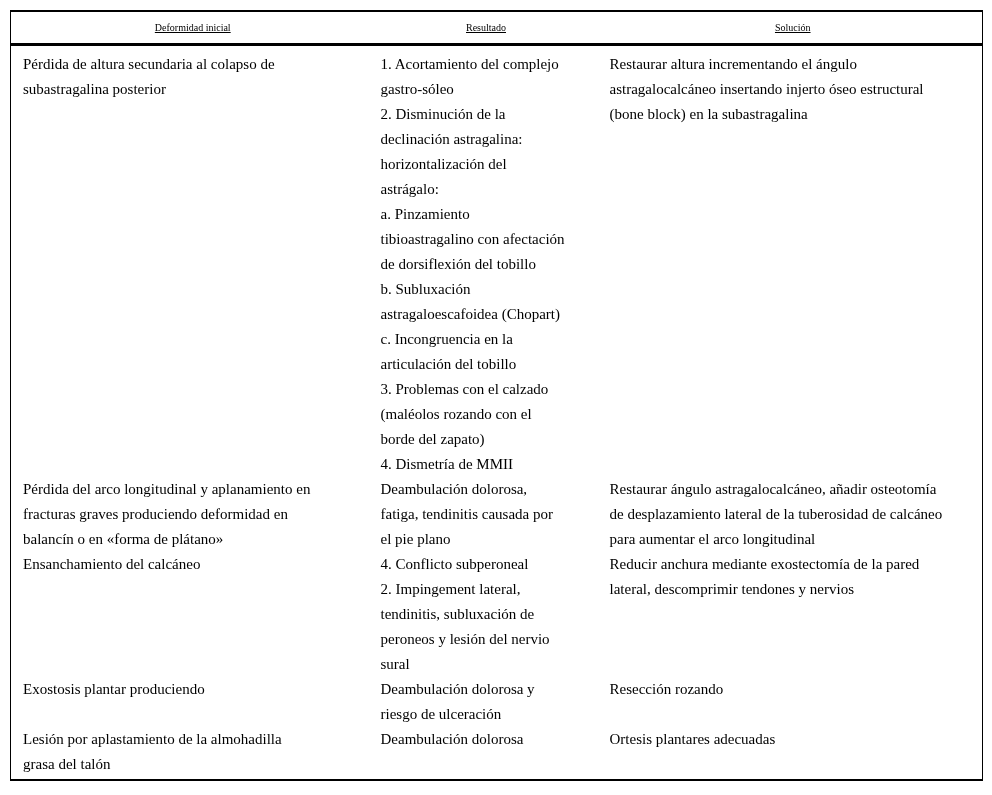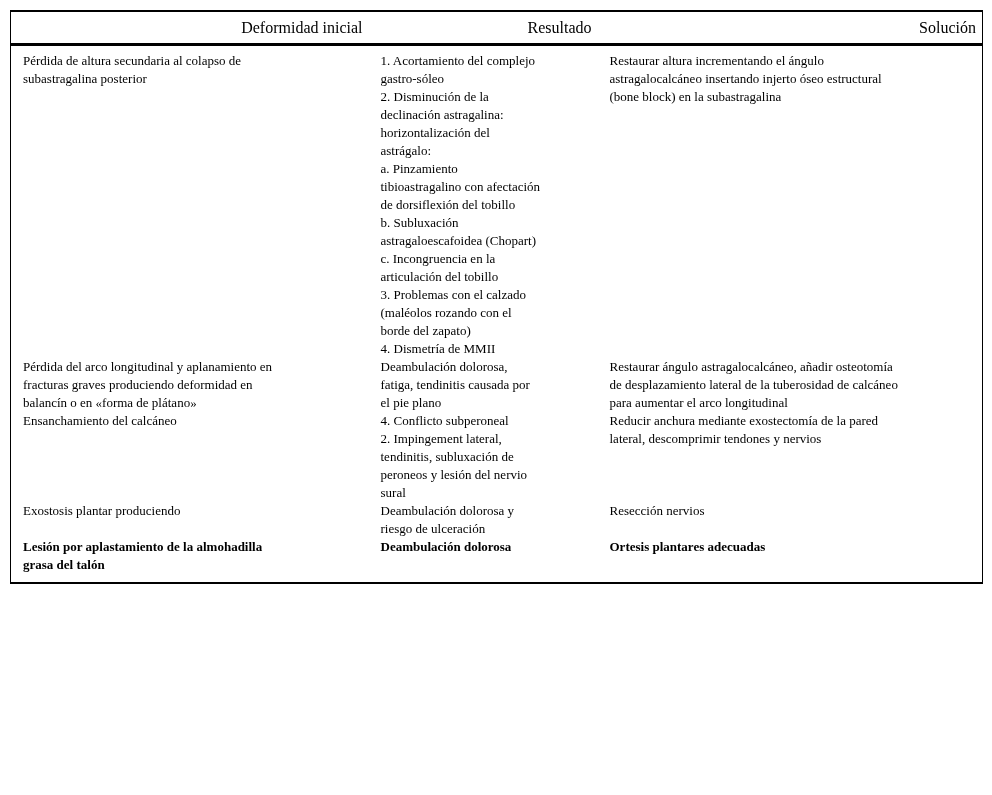--- a/index.html
+++ b/index.html
@@ -26,38 +26,39 @@
     border-left: 1px solid #000;
     border-right: 1px solid #000;
     border-top: 2px solid #000;
     border-bottom: 2px solid #000;
   }
   col.c1 { width: 358px; }
   col.c2 { width: 229px; }
   col.c3 { width: 385px; }
   th {
     font-weight: 400;
-    text-align: right;
-    font-size: 16px;
+    text-align: center;
+    font-size: 10px;
     line-height: 18px;
     padding: 7px 6px 6px 12px;
     border-bottom: 3px solid #000;
     white-space: nowrap;
     overflow: hidden;
+    text-decoration: underline;
   }
   td {
     vertical-align: top;
-    font-size: 13px;
-    line-height: 18px;
+    font-size: 15px;
+    line-height: 25px;
     padding: 0 6px 0 12px;
     white-space: pre-line;
     overflow: hidden;
   }
   tbody tr:first-child td { padding-top: 6px; }
-  tbody tr:last-child td { padding-bottom: 8px; font-weight: bold; }
+  tbody tr:last-child td { padding-bottom: 2px; }
 </style>
 </head>
 <body>
 
 <div class="page">
   <table class="tbl">
     <colgroup>
       <col class="c1">
       <col class="c2">
       <col class="c3">
@@ -112,21 +113,21 @@
 tendinitis, subluxación de
 peroneos y lesión del nervio
 sural</td>
         <td>Reducir anchura mediante exostectomía de la pared
 lateral, descomprimir tendones y nervios</td>
       </tr>
       <tr>
         <td>Exostosis plantar produciendo</td>
         <td>Deambulación dolorosa y
 riesgo de ulceración</td>
-        <td>Resección nervios</td>
+        <td>Resección rozando</td>
       </tr>
       <tr>
         <td>Lesión por aplastamiento de la almohadilla
 grasa del talón</td>
         <td>Deambulación dolorosa</td>
         <td>Ortesis plantares adecuadas</td>
       </tr>
     </tbody>
   </table>
 </div>

